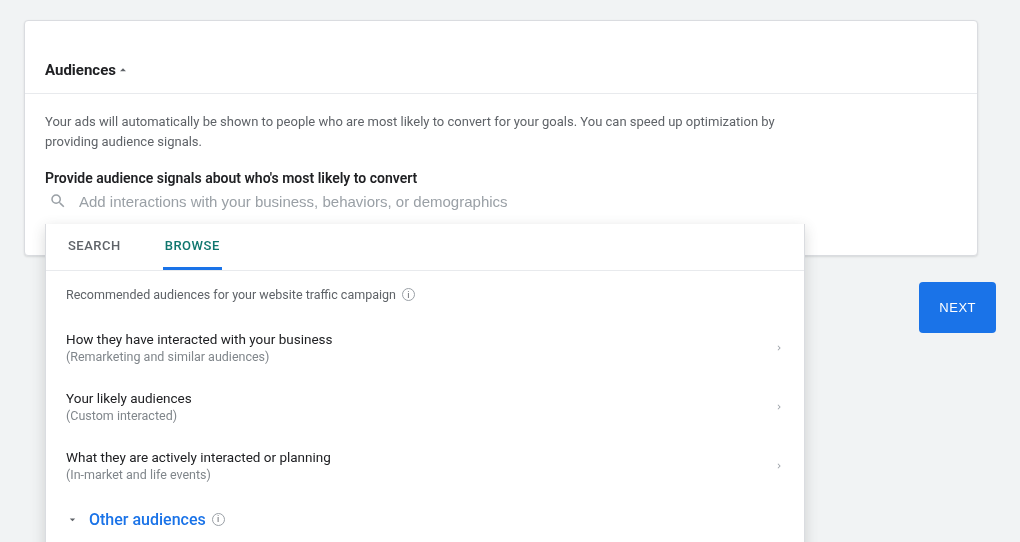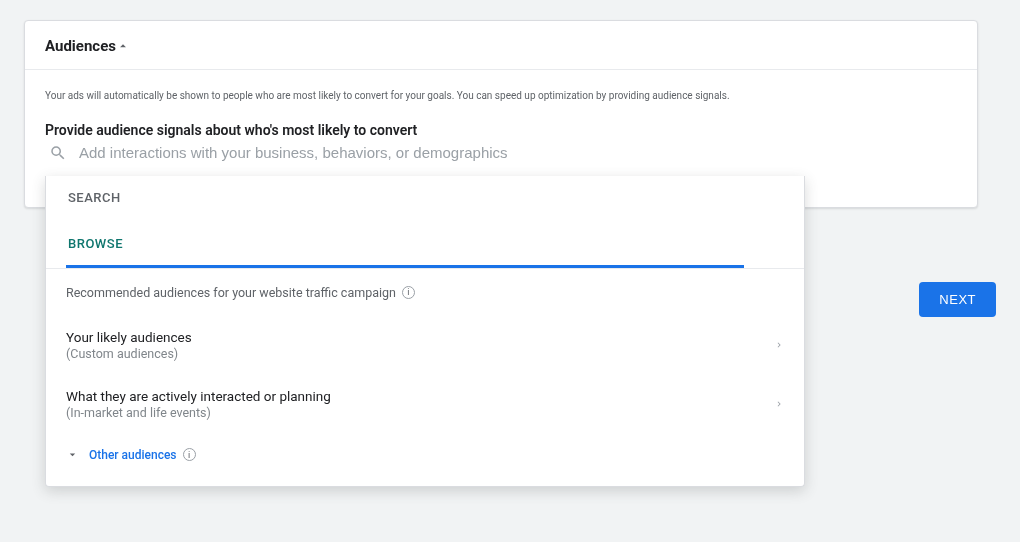--- a/index.html
+++ b/index.html
@@ -16,35 +16,36 @@
       border: 1px solid #dadce0;
       border-radius: 4px;
       box-shadow: 0 1px 2px rgba(60,64,67,0.15);
       width: 954px;
     }
     .card-header {
       display: flex;
       align-items: center;
       padding: 16px 20px 14px 20px;
       border-bottom: 1px solid #e8eaed;
+      margin-top: 24px;
     }
     .card-title {
       font-size: 15px;
       font-weight: 700;
       color: #202124;
     }
     .chevron-up {
       color: #5f6368;
       font-size: 14px;
     }
     .card-body {
       padding: 18px 20px 20px 20px;
     }
     .helper-text {
-      font-size: 10px;
+      font-size: 13px;
       color: #5f6368;
       line-height: 1.55;
       margin-bottom: 18px;
       max-width: 760px;
     }
     .subhead {
       font-size: 14px;
       font-weight: 600;
       color: #202124;
     }
@@ -75,21 +76,20 @@
       background: #fff;
       border: 1px solid #dadce0;
       border-top: none;
       box-shadow: 0 4px 14px rgba(60,64,67,0.2);
       border-radius: 0 0 4px 4px;
     }
     .tabs {
       display: flex;
       border-bottom: 1px solid #e8eaed;
       padding: 0 20px;
-      flex-direction: column;
     }
     .tab {
       font-size: 13px;
       font-weight: 500;
       letter-spacing: 0.5px;
       padding: 14px 2px;
       margin-right: 40px;
       color: #5f6368;
       cursor: pointer;
       border-bottom: 3px solid transparent;
@@ -138,34 +138,34 @@
     .chevron-right { color: #9aa0a6; font-size: 14px; }
     .other-row {
       display: flex;
       align-items: center;
       padding: 14px 0 6px 0;
       cursor: pointer;
     }
     .other-row .chev { color: #5f6368; margin-right: 10px; font-size: 13px; }
     .other-label {
       color: #1a73e8;
-      font-size: 12px;
+      font-size: 16px;
       font-weight: 500;
     }
     .next-btn {
       position: absolute;
       right: 24px;
       top: 282px;
       background: #1a73e8;
       color: #fff;
       border: none;
       font-size: 13px;
       font-weight: 500;
       letter-spacing: 0.5px;
-      padding: 10px 20px;
+      padding: 18px 20px;
       border-radius: 4px;
       cursor: pointer;
     }
     svg { display: block; }
   </style>
 </head>
 <body>
 
 <div class="card">
   <div class="card-header">
@@ -194,25 +194,36 @@
         <div class="tabs">
           <div class="tab">SEARCH</div>
           <div class="tab active">BROWSE</div>
         </div>
         <div class="dd-body">
           <div class="reco-row">
             <span>Recommended audiences for your website traffic campaign</span>
             <span class="info-icon">i</span>
           </div>
 
+          <div class="list-item">
+            <div class="li-text">
+              <div class="title">How they have interacted with your business</div>
+              <div class="sub">(Remarketing and similar audiences)</div>
+            </div>
+            <span class="chevron-right">
+              <svg width="10" height="14" viewBox="0 0 24 24">
+                  <path fill="currentColor" d="M8.59 16.59L13.17 12 8.59 7.41 10 6l6 6-6 6z"></path>
+                </svg>
+            </span>
+          </div>
 
           <div class="list-item">
             <div class="li-text">
               <div class="title">Your likely audiences</div>
-              <div class="sub">(Custom audiences)</div>
+              <div class="sub">(Custom interacted)</div>
             </div>
             <span class="chevron-right">
               <svg width="10" height="14" viewBox="0 0 24 24">
                   <path fill="currentColor" d="M8.59 16.59L13.17 12 8.59 7.41 10 6l6 6-6 6z"></path>
                 </svg>
             </span>
           </div>
 
           <div class="list-item">
             <div class="li-text">

